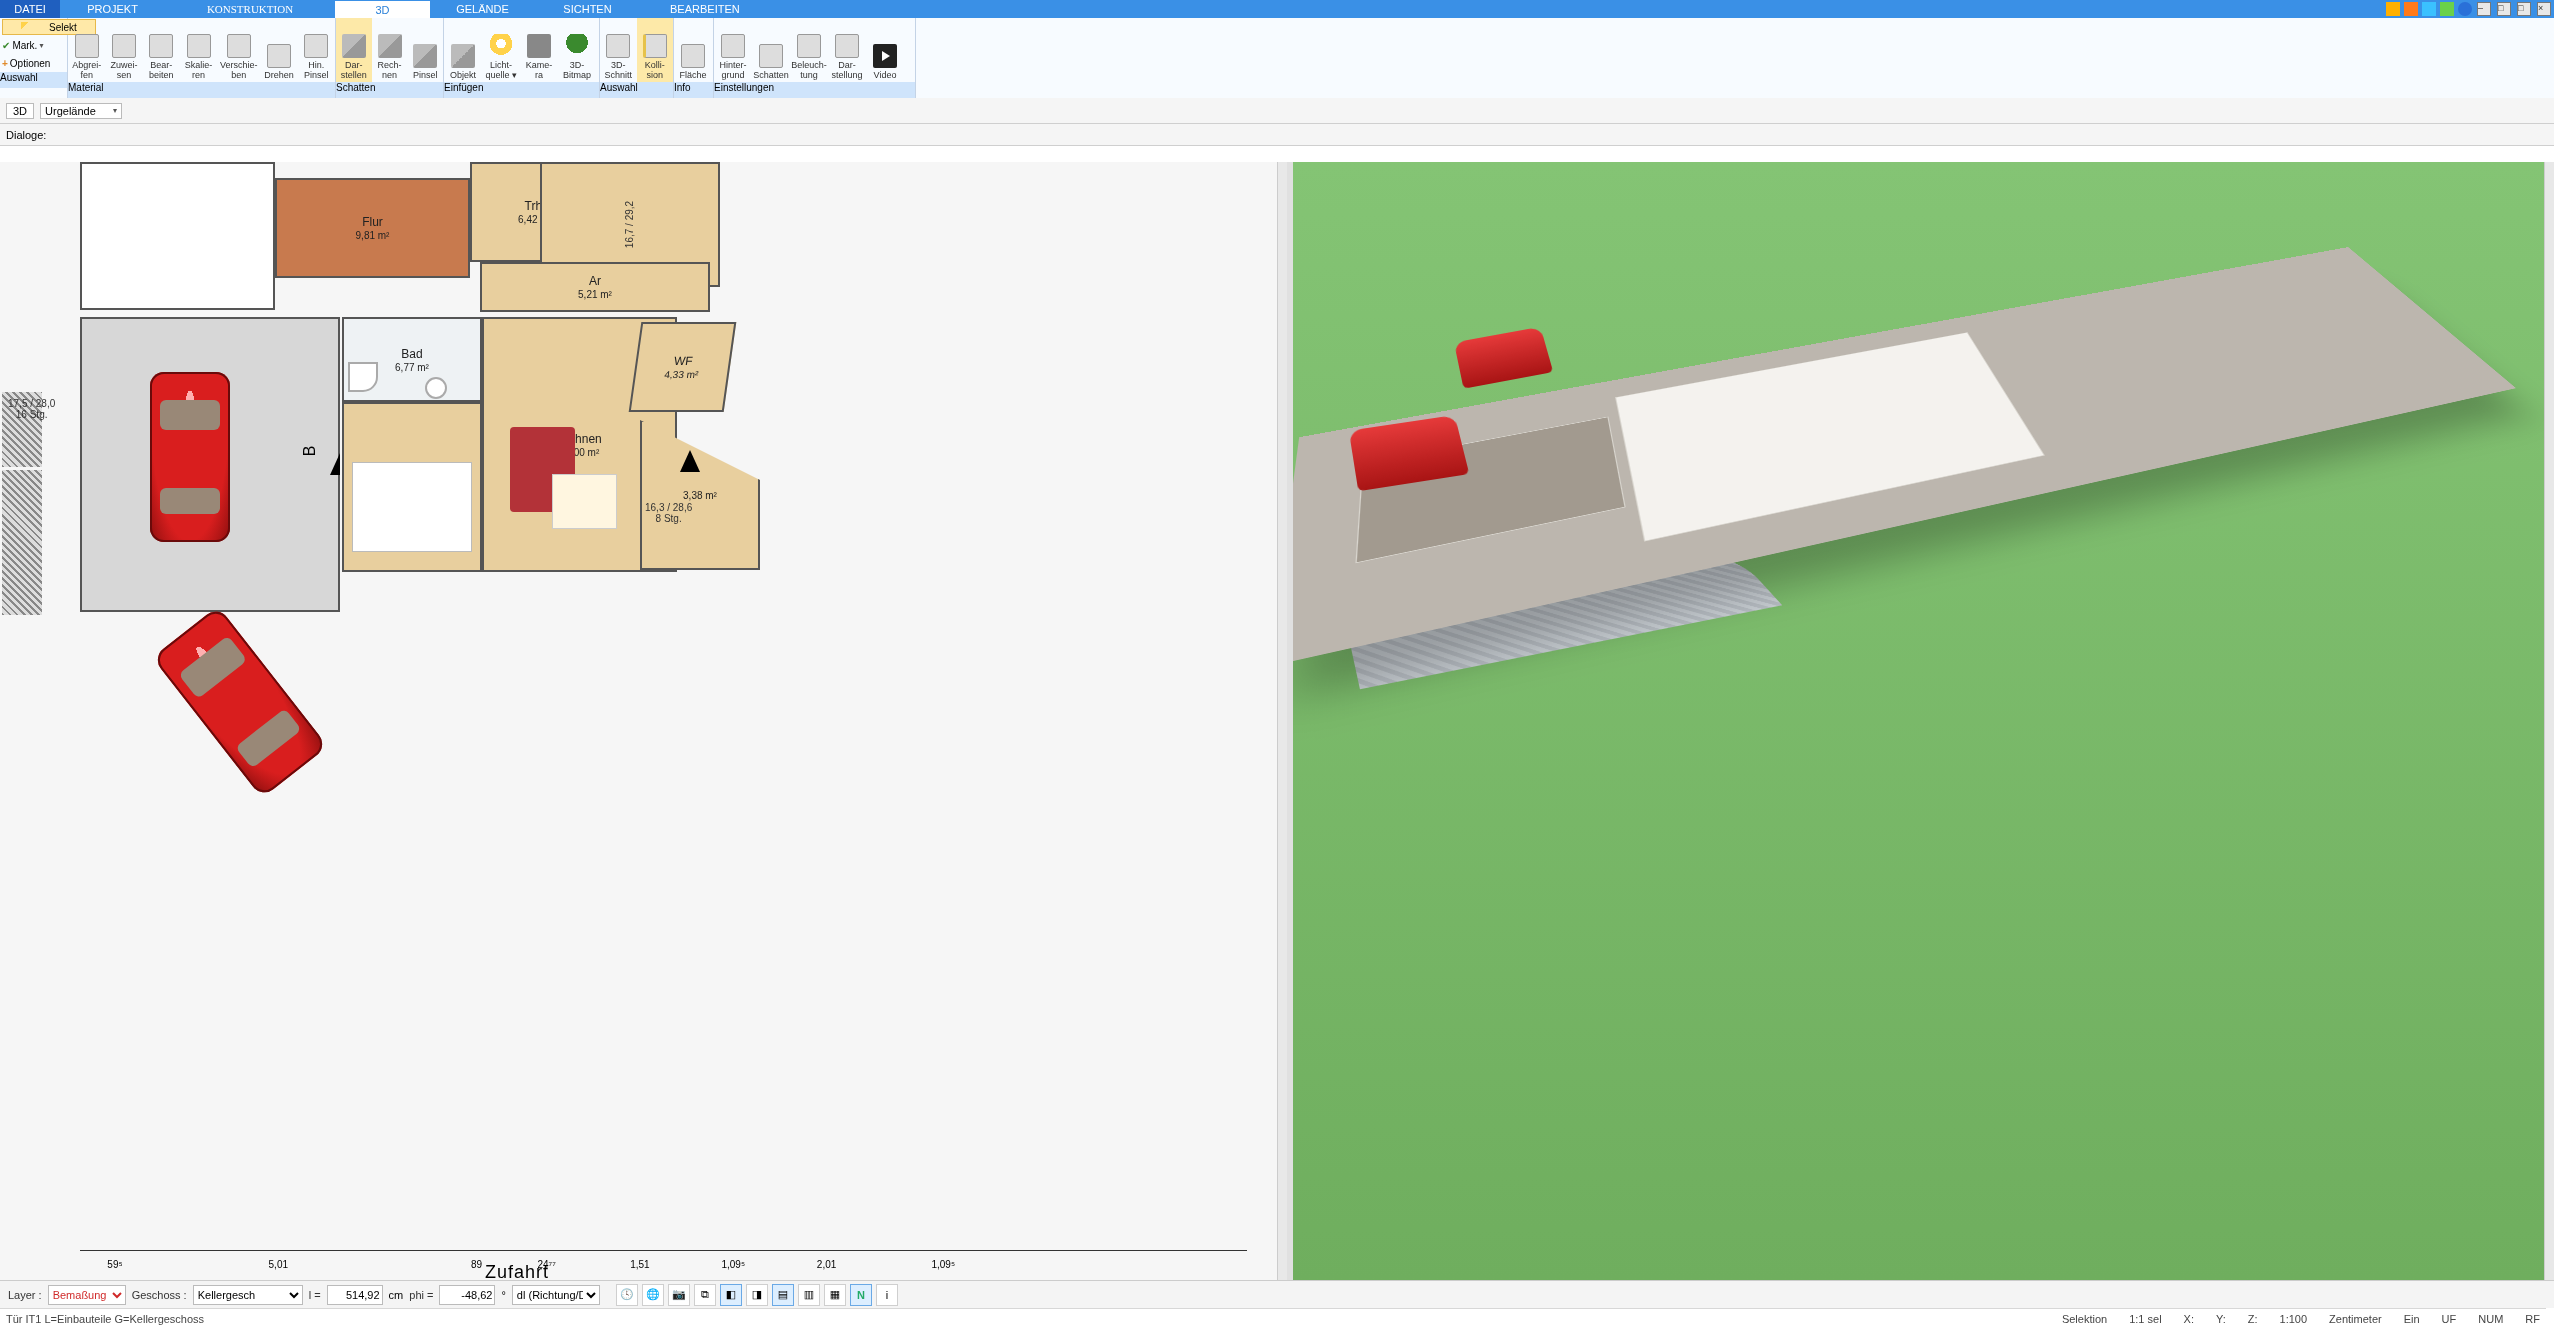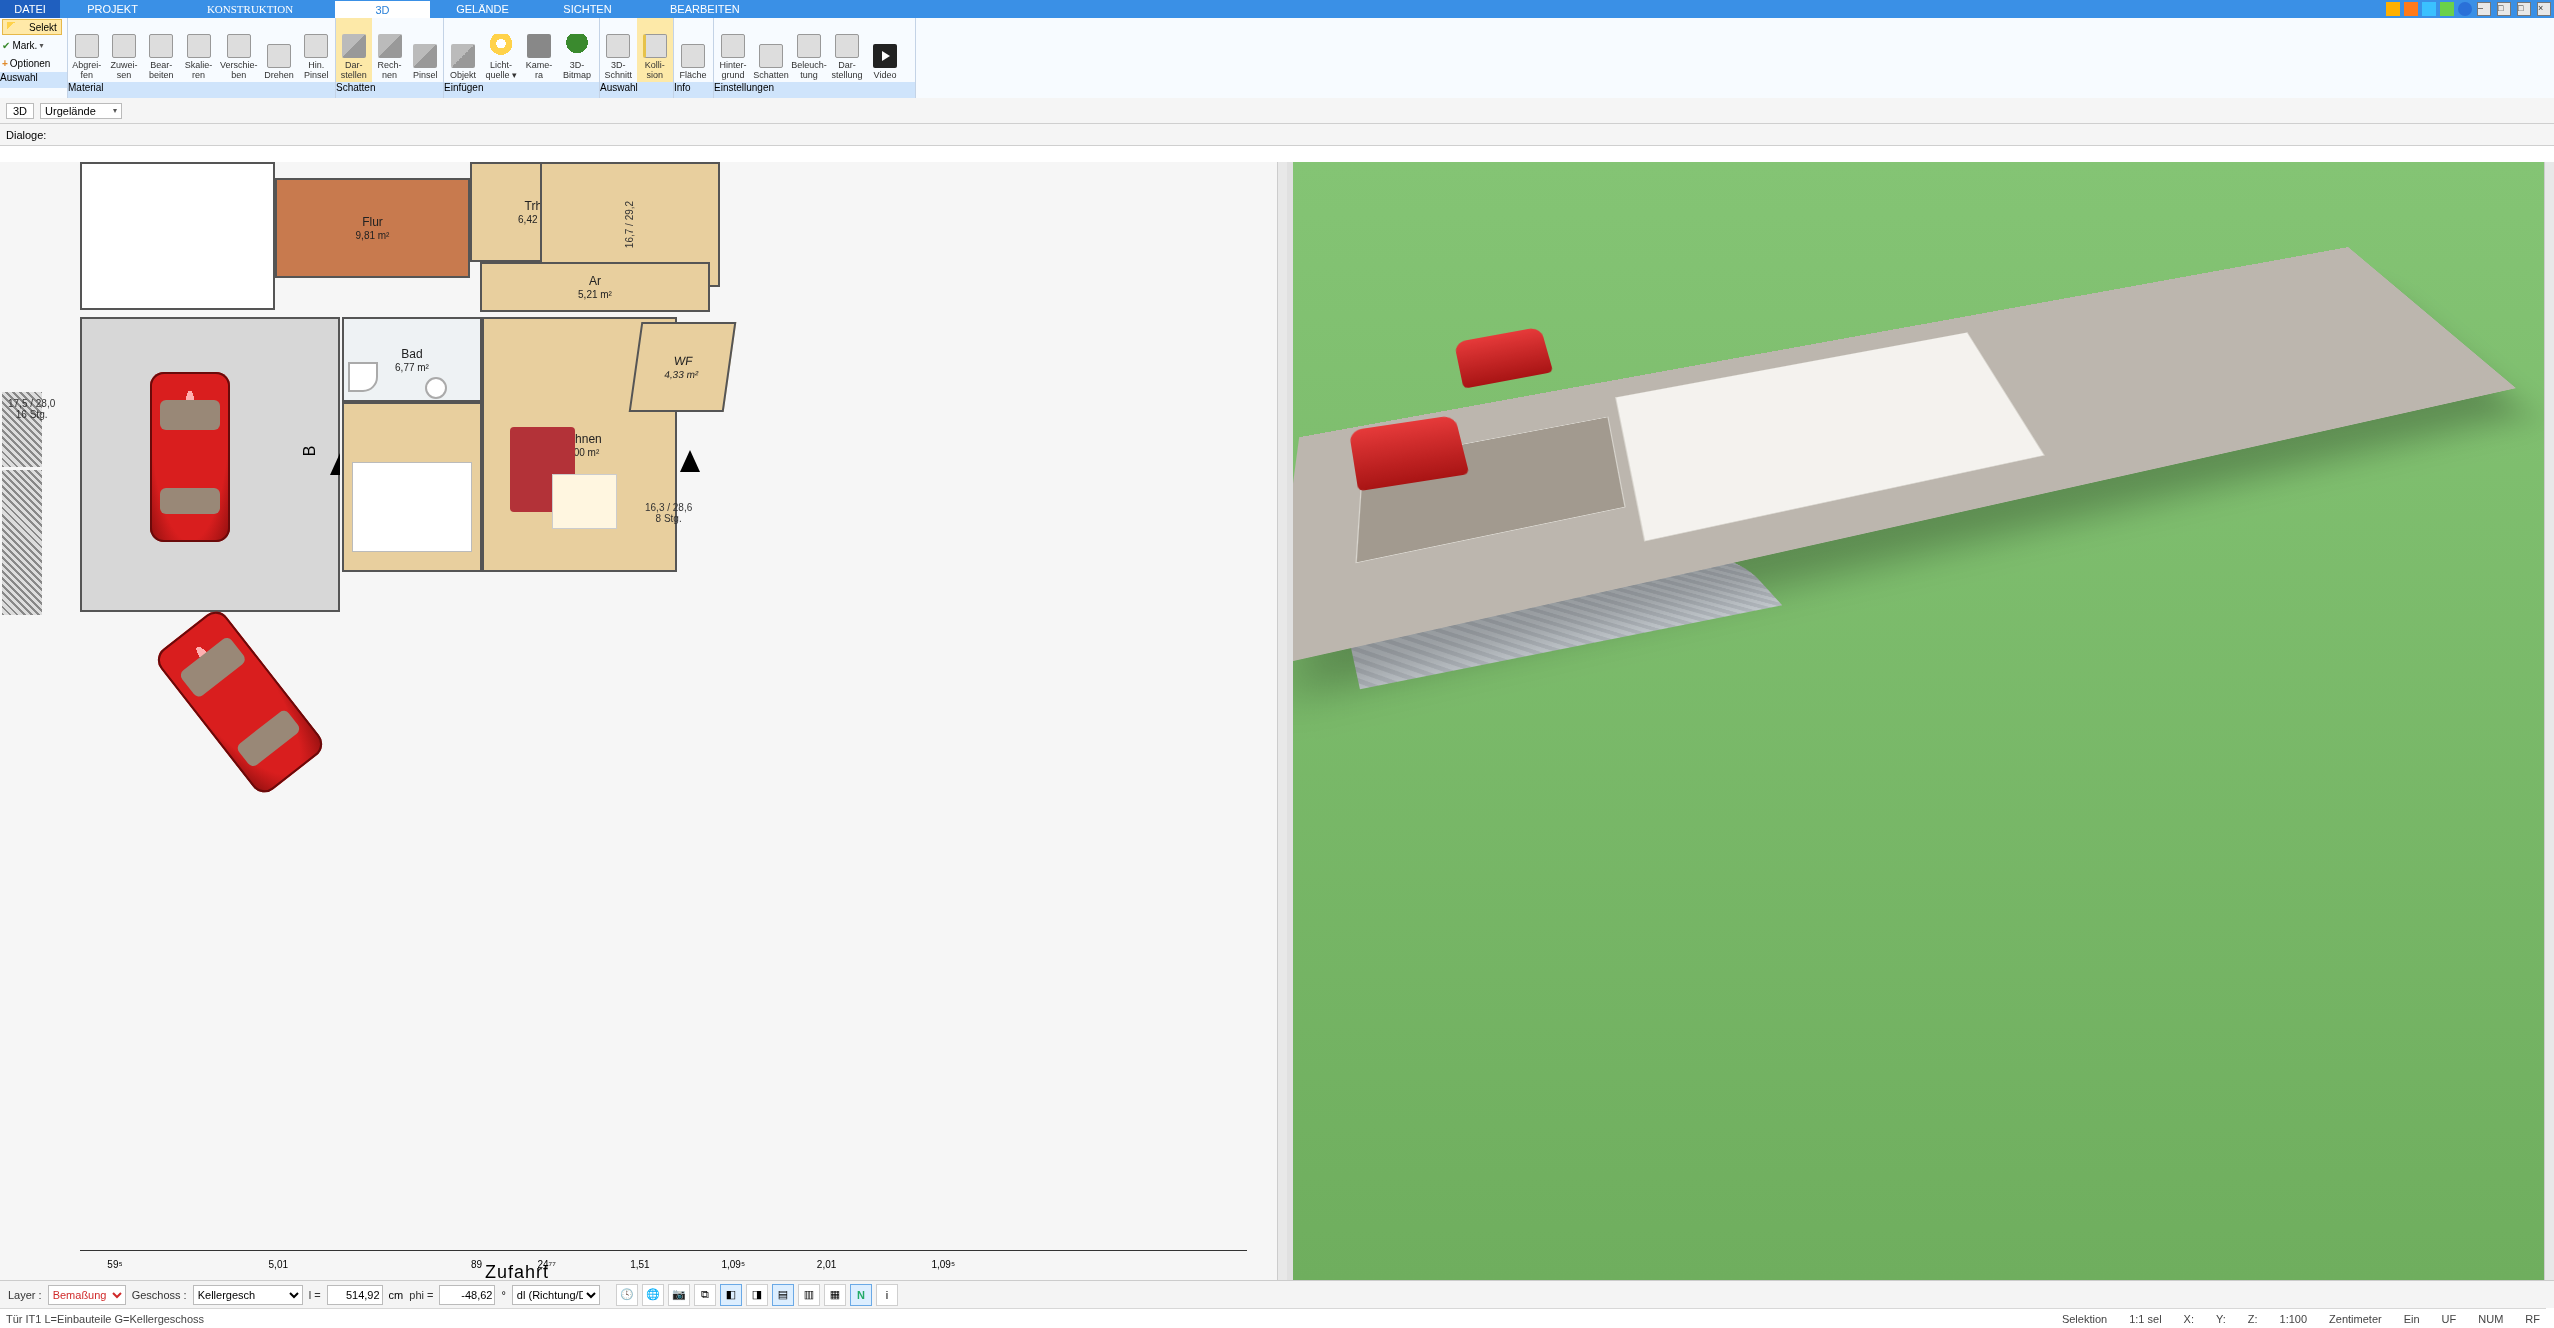--- a/index.html
+++ b/index.html
@@ -23,21 +23,21 @@
 .ribbon { display:flex; height: 80px; background:#f7fbff;}
 .ribbon .group { border-right: 1px solid #c4d3e6; display:flex; flex-direction:column; }
 .ribbon .group .buttons { flex:1; display:flex; }
 .ribbon .group .title { height:16px; font-size:10px; text-align:left; background:#cfe4fb;}
 .rbtn { width:38px; display:flex; flex-direction:column; align-items:center; justify-content:flex-end; padding:4px 2px 2px; font-size:9px; text-align:center; line-height:1.05; color:#333;}
 .rbtn.wide{ width:44px;}
 .rbtn.active{ background:#fde9a8;}
 .rbtn .ic { width:24px; height:24px; margin-bottom:3px; border-radius:2px;}
 .auswahl-col{ width:68px; display:flex; flex-direction:column; font-size:10px;}
 .auswahl-col .row{ display:flex; align-items:center; height:18px; padding:0 2px; gap:2px;}
-.sel-btn{ background:#ffe9a8; border:1px solid #e6b84a; padding:1px 4px; display:inline-flex; align-items:center; gap:12px; height:16px;}
+.sel-btn{ background:#ffe9a8; border:1px solid #e6b84a; padding:1px 18px; display:inline-flex; align-items:center; gap:18px; height:16px;}
 .arrow{ font-size:8px; color:#555;}
 
 
 .ic-cursor{background:linear-gradient(135deg,#ffd24a 40%,transparent 40%);}
 .ic-box{background:#ddd;border:1px solid #999;}
 .ic-cube{background:linear-gradient(135deg,#bbb 0 50%,#999 50% 100%);}
 .ic-light{background:radial-gradient(circle at 50% 40%,#fff 0 25%,#ffd24a 25% 60%,transparent 60%);}
 .ic-cam{background:#888;}
 .ic-tree{background:radial-gradient(circle at 50% 35%,#3a8a2e 0 55%,transparent 55%);}
 .ic-play{background:#222;border-radius:50%;position:relative;}
@@ -343,20 +343,23 @@
           <span>12,99 m²</span>
         </div>
       <div class="room rm-wohnen">
           <span class="name">Wohnen</span>
           <span>25,00 m²</span>
         </div>
       <div class="room rm-wf">
           <span class="name">WF</span>
           <span>4,33 m²</span>
         </div>
+      <div class="room rm-tri">
+          <span>3,38 m²</span>
+        </div>
       <div class="anno" style="left:565px;top:340px">16,3 / 28,6<br>8 Stg.</div>
 
       <div class="car front"></div>
       <div class="car drive"></div>
       <div class="sofa"></div>
       <div class="tbl"></div>
       <div class="bed"></div>
       <div class="bath"></div>
       <div class="wc"></div>
       <div class="north"></div>

